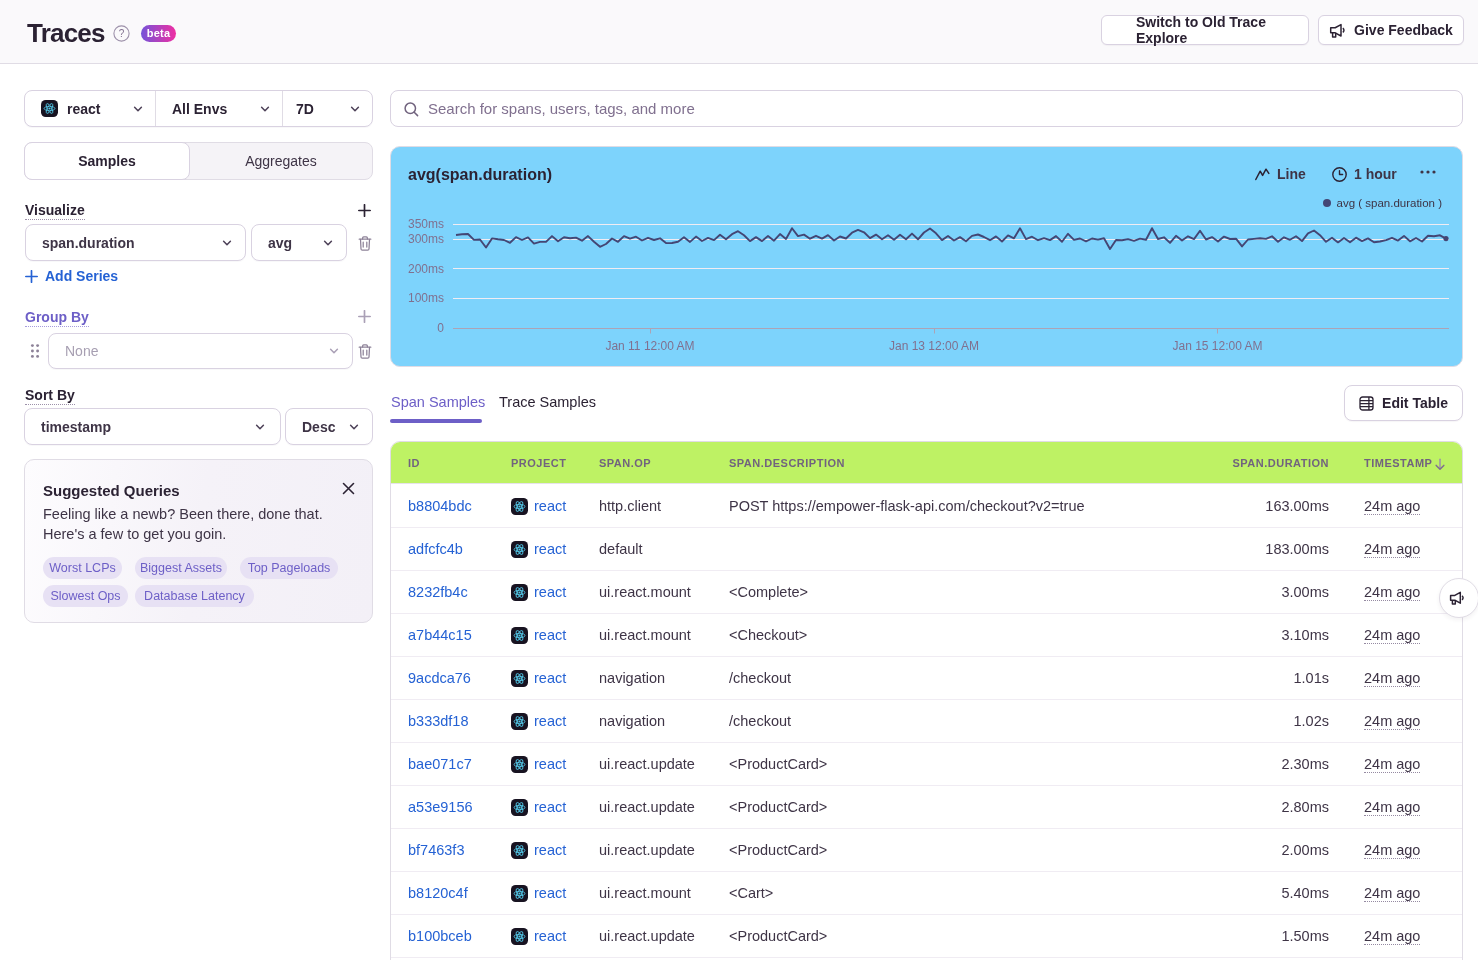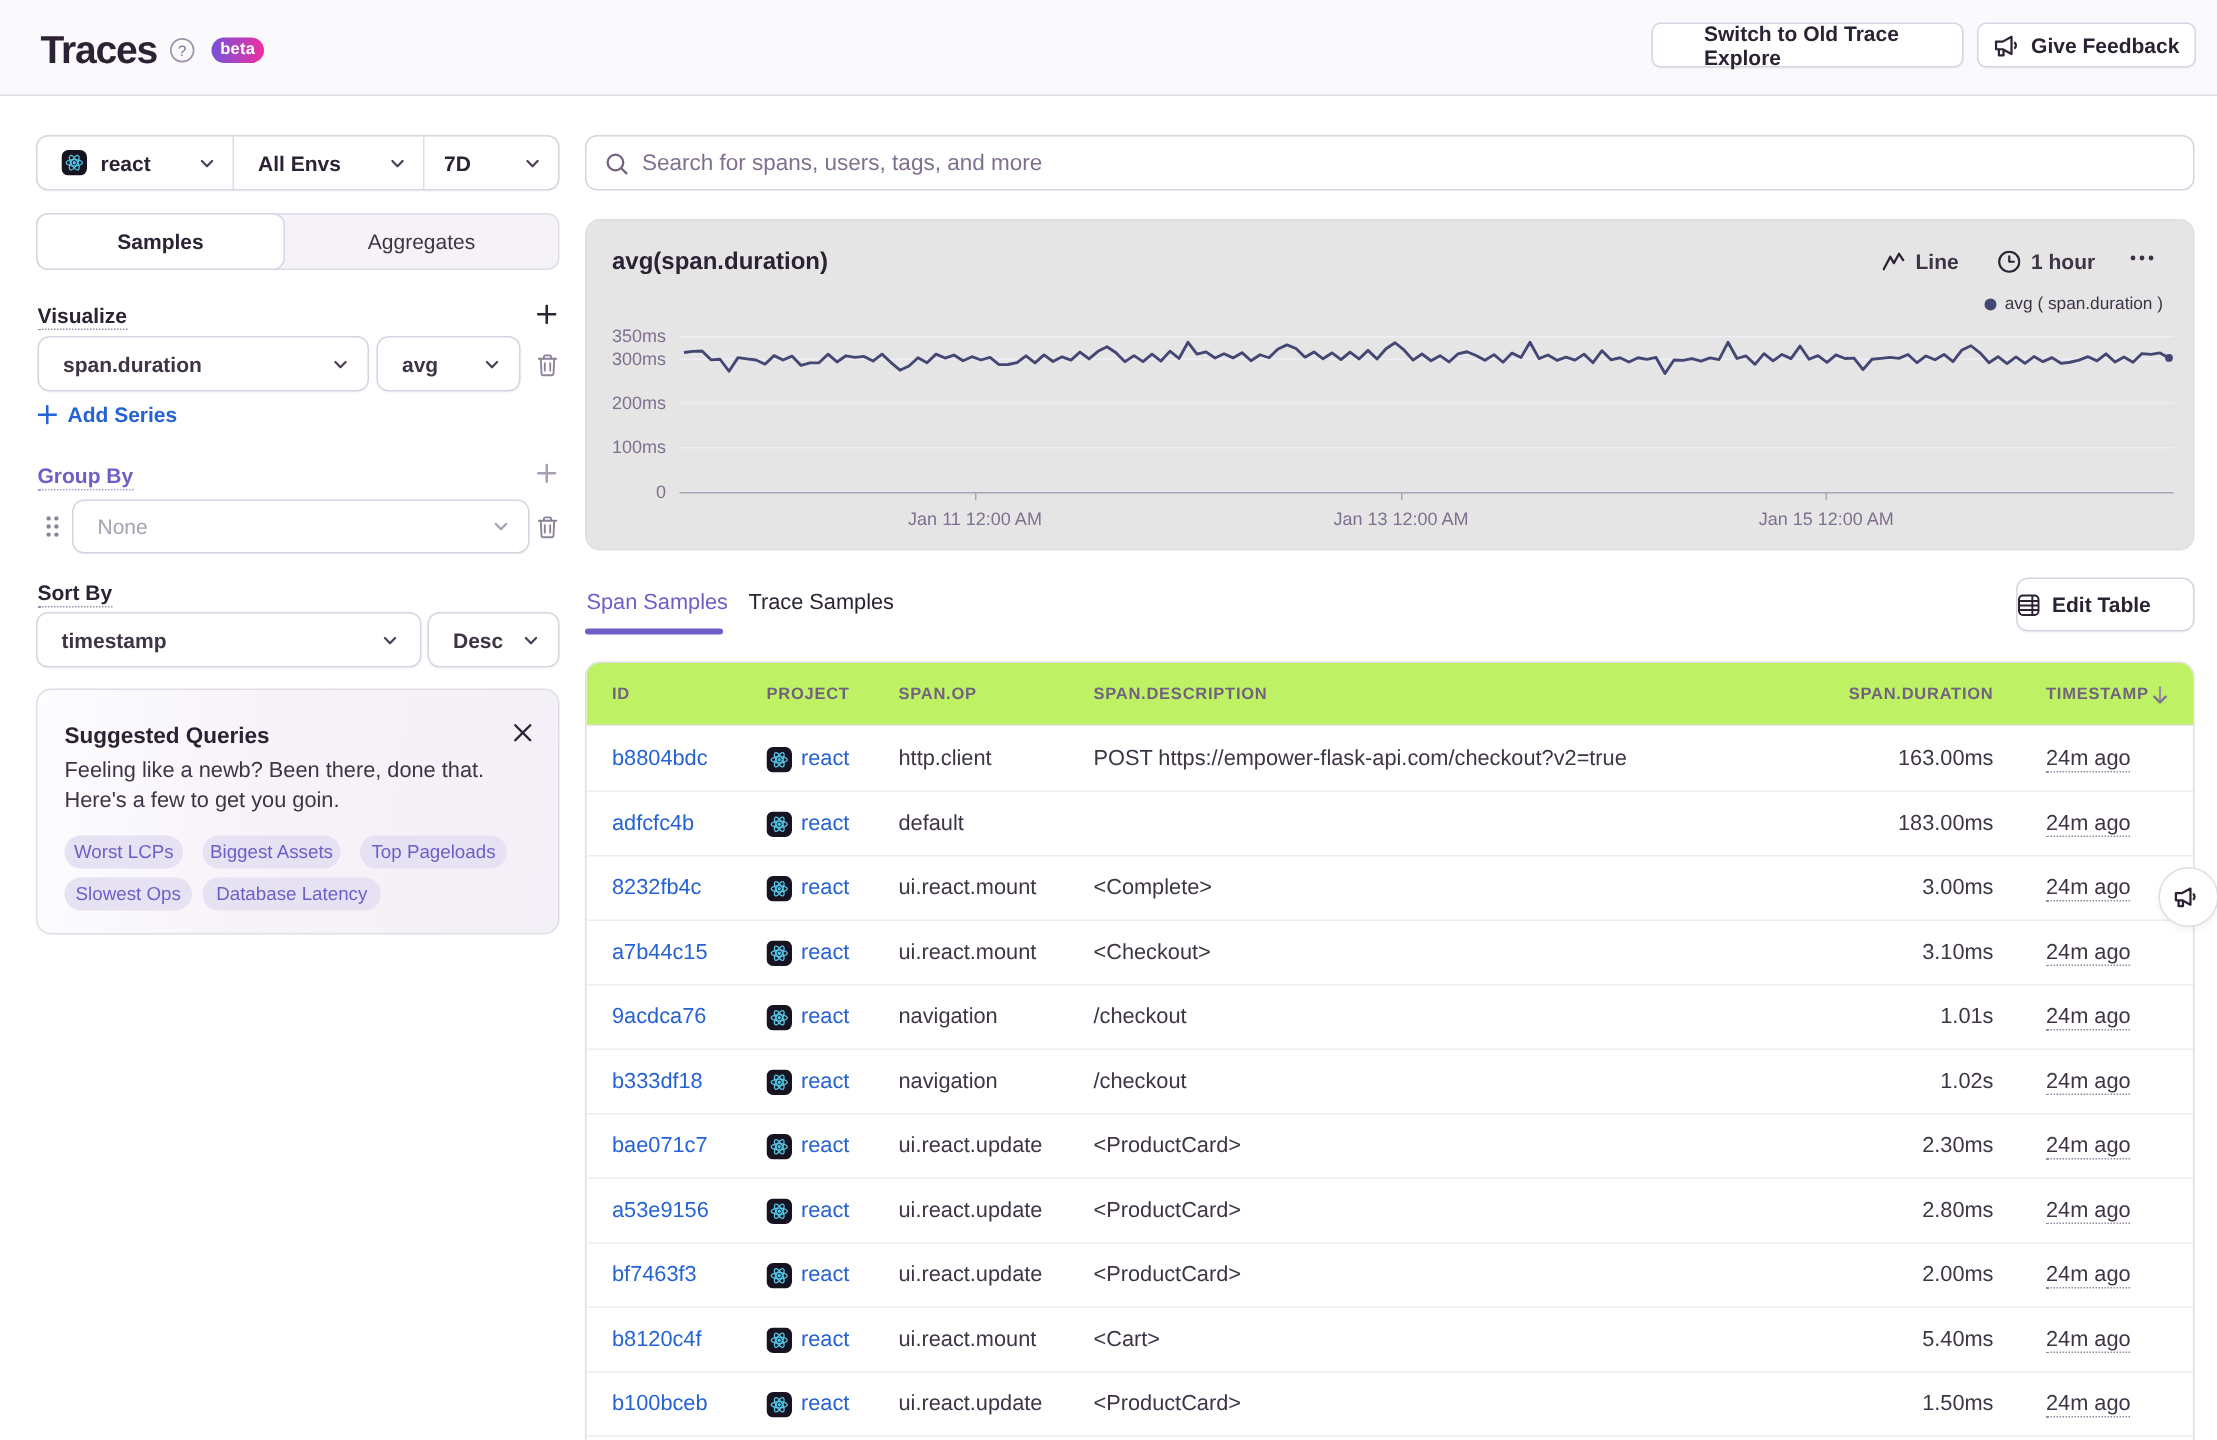--- a/index.html
+++ b/index.html
@@ -34,31 +34,31 @@
 
 #suggested { position:absolute; left:24px; top:459px; width:349px; height:164px; border:1px solid #E0DCE5; border-radius:10px;
   background:linear-gradient(98deg,#fdfcfe 0%,#f5f2f8 50%,#f3f0f7 100%); }
 #suggested h3 { position:absolute; left:18px; top:22px; font-size:15px; font-weight:700; color:#2B2233; }
 #suggested .bodytext { position:absolute; left:18px; top:44px; width:300px; font-size:14.5px; color:#3E3446; line-height:20px; }
 .pill { position:absolute; height:22px; border-radius:11px; background:#E7E1F4; color:#6D5FC7; font-size:12.5px; font-weight:400;
   display:flex; align-items:center; justify-content:center; }
 
 #search { position:absolute; left:390px; top:90px; width:1073px; height:37px; background:#fff; border:1px solid #D9D2E1; border-radius:8px; }
 #search .ph { position:absolute; left:37px; top:9px; font-size:15px; color:#80708F; }
-#chartpanel { position:absolute; left:390px; top:146px; width:1073px; height:221px; background:#e5e5e5; border:1px solid #E0DCE5; border-radius:10px; }
+#chartpanel { position:absolute; left:390px; top:146px; width:1073px; height:221px; background:#7dd3fc; border:1px solid #E0DCE5; border-radius:10px; }
 #charttitle { position:absolute; left:17px; top:19px; font-size:16px; font-weight:700; color:#2B2233; }
 .chartctl { position:absolute; top:19px; display:flex; align-items:center; gap:7px; font-size:14px; font-weight:700; color:#3E3446; }
 #legend { position:absolute; right:20px; top:50px; display:flex; align-items:center; gap:6px; font-size:11.5px; color:#3E3446; }
 #legend .dot { width:8px; height:8px; border-radius:50%; background:#444674; }
 
 #spansamples { position:absolute; left:391px; top:394px; font-size:14.5px; font-weight:400; color:#6D5FC7; }
 #spanunderline { position:absolute; left:390px; top:419px; width:92px; height:4px; border-radius:2px; background:#6D5FC7; }
 #tracesamples { position:absolute; left:499px; top:394px; font-size:14.5px; color:#2B2233; }
 #edittable { position:absolute; left:1344px; top:385px; width:119px; height:36px; background:#fff; border:1px solid #D9D2E1; border-radius:8px;
-  display:flex; align-items:center; justify-content:flex-start; gap:8px; font-size:14px; font-weight:700; color:#2B2233;
+  display:flex; align-items:center; justify-content:center; gap:8px; font-size:14px; font-weight:700; color:#2B2233;
   box-shadow:0 1px 1px rgba(43,34,51,0.04); }
 
 #tablewrap { position:absolute; left:390px; top:441px; width:1073px; height:520px; background:#fff; border:1px solid #E0DCE5; border-radius:10px 10px 0 0; overflow:hidden; }
 #thead { position:absolute; left:0; top:0; width:1071px; height:42px; background:#bef264; border-bottom:1px solid #E6E2EB; }
 .th { position:absolute; top:0; height:42px; line-height:42px; font-size:11px; font-weight:700; color:#71637E; letter-spacing:0.5px; }
 .trow { position:absolute; left:0; width:1071px; height:43px; border-bottom:1px solid #F0ECF3; }
 .td { position:absolute; top:0; height:42px; line-height:42px; font-size:14.5px; color:#3E3446; white-space:nowrap; }
 .td.id { left:17px; color:#2562D4; }
 .td.proj { left:120px; display:flex; align-items:center; gap:6px; color:#2562D4; }
 .td.op { left:208px; }

